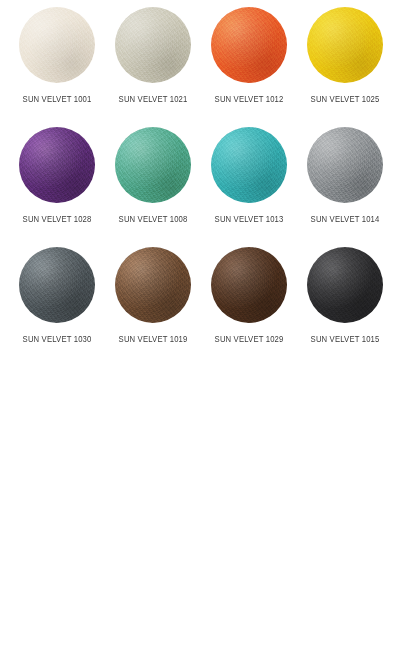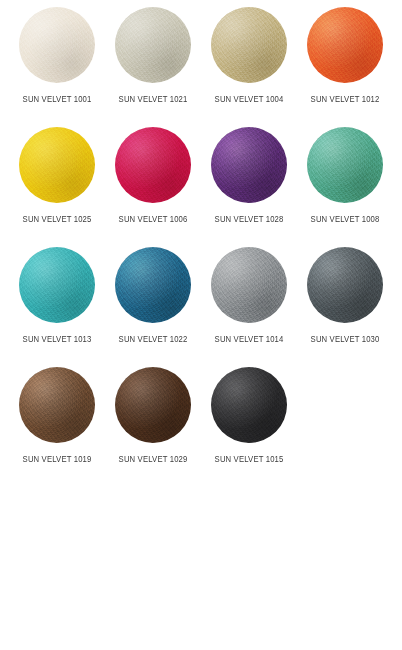--- a/index.html
+++ b/index.html
@@ -109,46 +109,32 @@
         <div class="swatch-label">SUN VELVET 1001</div>
       </div>
       <div class="swatch-cell">
         <div class="swatch-disc" style="background-color: rgb(204, 201, 184);">
           <span class="shade"></span>
           <span class="tex"></span>
         </div>
         <div class="swatch-label">SUN VELVET 1021</div>
       </div>
       <div class="swatch-cell">
-        <div class="swatch-disc" style="background-color: rgb(197, 181, 133);">
-          <span class="shade"></span>
-          <span class="tex"></span>
-        </div>
-        <div class="swatch-label">SUN VELVET 1004</div>
-      </div>
-      <div class="swatch-cell">
         <div class="swatch-disc" style="background-color: rgb(234, 92, 40);">
           <span class="shade"></span>
           <span class="tex"></span>
         </div>
         <div class="swatch-label">SUN VELVET 1012</div>
       </div>
       <div class="swatch-cell">
         <div class="swatch-disc" style="background-color: rgb(236, 199, 18);">
           <span class="shade"></span>
           <span class="tex"></span>
         </div>
         <div class="swatch-label">SUN VELVET 1025</div>
-      </div>
-      <div class="swatch-cell">
-        <div class="swatch-disc" style="background-color: rgb(204, 20, 72);">
-          <span class="shade"></span>
-          <span class="tex"></span>
-        </div>
-        <div class="swatch-label">SUN VELVET 1006</div>
       </div>
       <div class="swatch-cell">
         <div class="swatch-disc" style="background-color: rgb(91, 45, 116);">
           <span class="shade"></span>
           <span class="tex"></span>
         </div>
         <div class="swatch-label">SUN VELVET 1028</div>
       </div>
       <div class="swatch-cell">
         <div class="swatch-disc" style="background-color: rgb(79, 167, 138);">
@@ -156,27 +142,20 @@
           <span class="tex"></span>
         </div>
         <div class="swatch-label">SUN VELVET 1008</div>
       </div>
       <div class="swatch-cell">
         <div class="swatch-disc" style="background-color: rgb(53, 173, 176);">
           <span class="shade"></span>
           <span class="tex"></span>
         </div>
         <div class="swatch-label">SUN VELVET 1013</div>
-      </div>
-      <div class="swatch-cell">
-        <div class="swatch-disc" style="background-color: rgb(31, 100, 136);">
-          <span class="shade"></span>
-          <span class="tex"></span>
-        </div>
-        <div class="swatch-label">SUN VELVET 1022</div>
       </div>
       <div class="swatch-cell">
         <div class="swatch-disc" style="background-color: rgb(140, 144, 147);">
           <span class="shade"></span>
           <span class="tex"></span>
         </div>
         <div class="swatch-label">SUN VELVET 1014</div>
       </div>
       <div class="swatch-cell">
         <div class="swatch-disc" style="background-color: rgb(78, 86, 90);">

